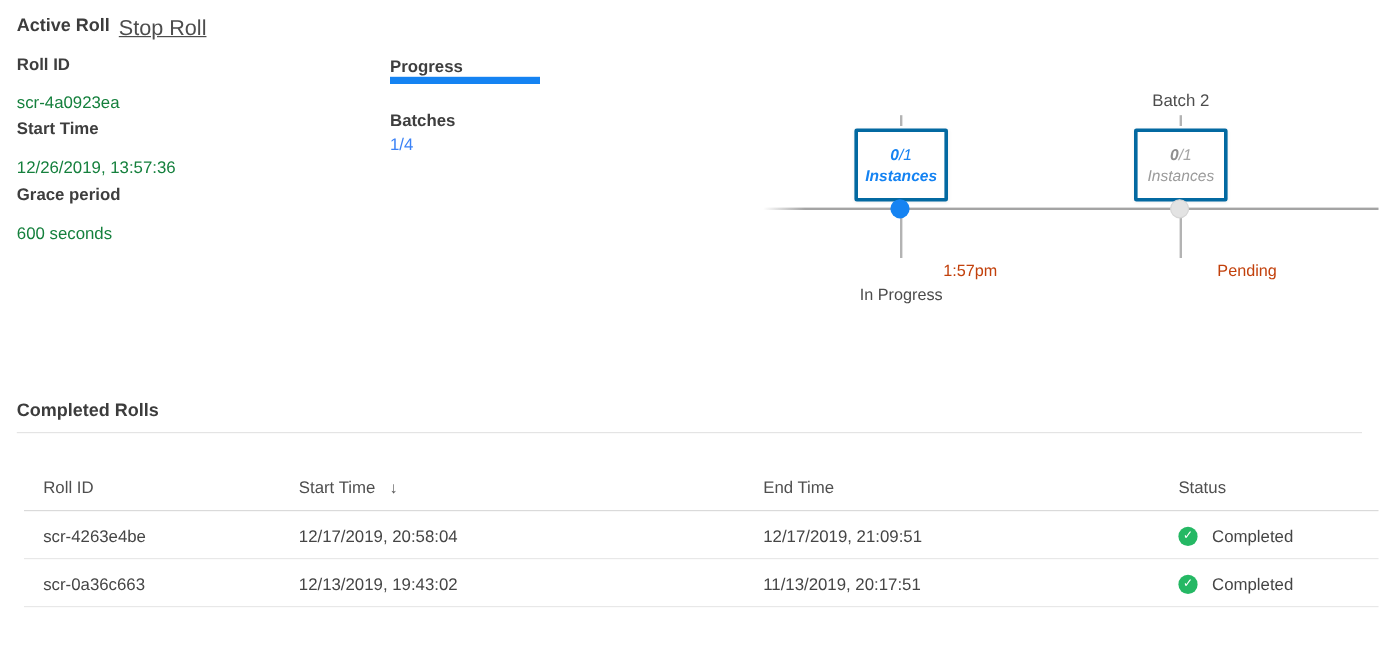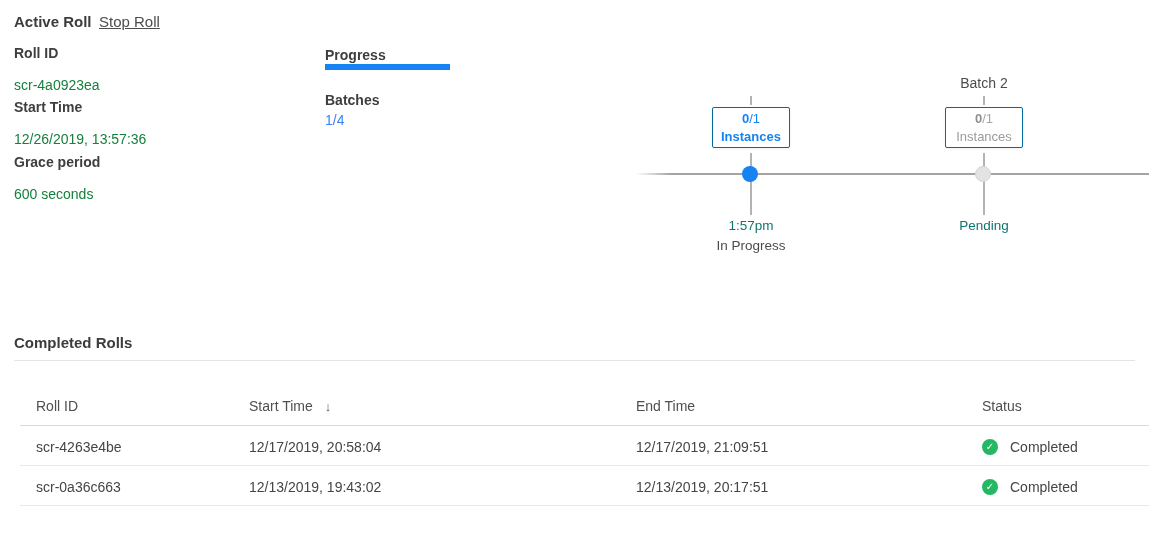--- a/index.html
+++ b/index.html
@@ -3,21 +3,21 @@
 <meta charset="utf-8">
 <style>
   * { margin:0; padding:0; box-sizing:border-box; }
   html,body { width:1149px; height:545px; background:#fff; }
   body { font-family:"Liberation Sans","DejaVu Sans",sans-serif; color:#4a4a4a; }
   .page { position:relative; width:1149px; height:545px; background:#fff; overflow:hidden; }
 
   
   .section-title { position:absolute; font-size:15px; font-weight:700; color:#3c3c3c; }
   .active-title { left:14px; top:13px; }
-  .stop-roll { position:absolute; left:99px; top:13px; font-size:15px; color:#4d4d4d;
+  .stop-roll { position:absolute; left:99px; top:13px; font-size:18px; color:#4d4d4d;
                text-decoration:underline; cursor:pointer; }
 
   
   .field { position:absolute; left:14px; }
   .field .flabel { font-size:14px; font-weight:600; color:#3e3e3e; line-height:14px; }
   .field .fvalue { font-size:14px; color:#15803d; margin-top:18px; line-height:14px; }
   .field-0 { top:46px; } .field-1 { top:100px; } .field-2 { top:155px; }
 
   
   .progress-label { position:absolute; left:325px; top:47px; font-size:14px; font-weight:600; color:#3e3e3e; }
@@ -26,34 +26,34 @@
   .batches-value { position:absolute; left:325px; top:112px; font-size:14px; color:#3b82f6; }
 
   
   .timeline-line { position:absolute; left:636px; top:173px; width:513px; height:2px;
                    background:linear-gradient(to right, rgba(164,164,164,0), #a4a4a4 35px); }
   .stop { position:absolute; width:160px; height:185px; top:75px; text-align:center; }
   .stop-1 { left:671px; } .stop-2 { left:904px; }
   .stop .bname { position:absolute; width:100%; top:0; font-size:14px; color:#4c4c4c; }
   .stop .tick { position:absolute; left:79px; top:21px; width:2px; height:9px; background:#b3b3b3; }
   .stop .lower-line { position:absolute; left:79px; top:78px; width:2px; height:62px; background:#b3b3b3; }
-  .stop .card { position:absolute; left:41px; top:32px; width:78px; height:41px; background:#fff;
-                border:1px solid #0369a1; border-radius:2px; box-shadow:0 1px 3px rgba(0,0,0,0.06);
+  .stop .card { position:absolute; left:41px; top:32px; width:78px; height:61px; background:#fff;
+                border:3px solid #0369a1; border-radius:2px; box-shadow:0 1px 3px rgba(0,0,0,0.06);
                 display:flex; flex-direction:column; align-items:center; justify-content:center;
-                gap:3px; font-size:13px; z-index:2; cursor:pointer; }
+                gap:3px; font-size:13px; z-index:2; cursor:pointer;font-style:italic; }
   .stop .dot { position:absolute; left:71px; top:91px; width:16px; height:16px; border-radius:50%; z-index:3; }
   .stop-1 .dot { background:#1583f2; }
   .stop-2 .dot { background:#e3e3e3; border:1px solid #d5d5d5; }
   .stop-1 .count { color:#1583f2; font-weight:700; }
   .stop-1 .total { color:#1583f2; }
   .stop-1 .unit  { color:#1583f2; font-weight:600; }
   .stop-2 .count { color:#8f8f8f; font-weight:700; }
   .stop-2 .total { color:#a5a5a5; }
   .stop-2 .unit  { color:#9b9b9b; }
-  .stop .btime   { position:absolute; width:100%; top:143px; font-size:13.5px; color:#0f766e; }
+  .stop .btime   { position:absolute; width:100%; top:143px; font-size:13.5px; color:#c2410c;text-align:right; }
   .stop .bstatus { position:absolute; width:100%; top:163px; font-size:13.5px; color:#4c4c4c; }
 
   
   .completed-title { left:14px; top:334px; }
   .section-divider { position:absolute; left:14px; top:360px; width:1121px; height:1px; background:#e4e4e4; }
 
   .trow { position:absolute; left:0; width:1149px; height:14px; }
   .trow .cell { position:absolute; font-size:14px; color:#454545; line-height:14px; white-space:nowrap; }
   .cell-roll   { left:36px; }
   .cell-start  { left:249px; }
@@ -144,21 +144,21 @@
     <span class="cell cell-status status-cell">
       <span class="status-icon icon-completed">✓</span>
       <span>Completed</span>
     </span>
   </div>
   <div class="row-divider rd-0"></div>
 
   <div class="trow row-1">
     <span class="cell cell-roll">scr-0a36c663</span>
     <span class="cell cell-start">12/13/2019, 19:43:02</span>
-    <span class="cell cell-end">12/13/2019, 20:17:51</span>
+    <span class="cell cell-end">11/13/2019, 20:17:51</span>
     <span class="cell cell-status status-cell">
       <span class="status-icon icon-completed">✓</span>
       <span>Completed</span>
     </span>
   </div>
   <div class="row-divider rd-1"></div>
 
 
 </div>
 

